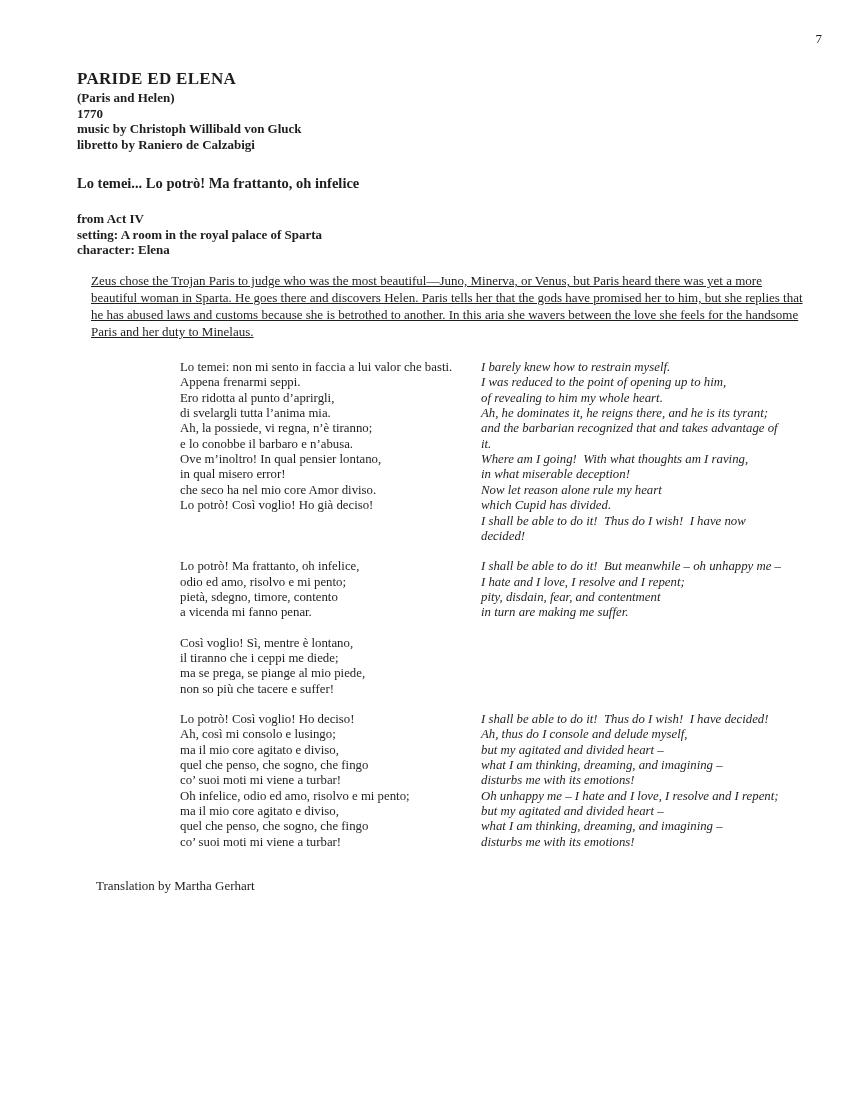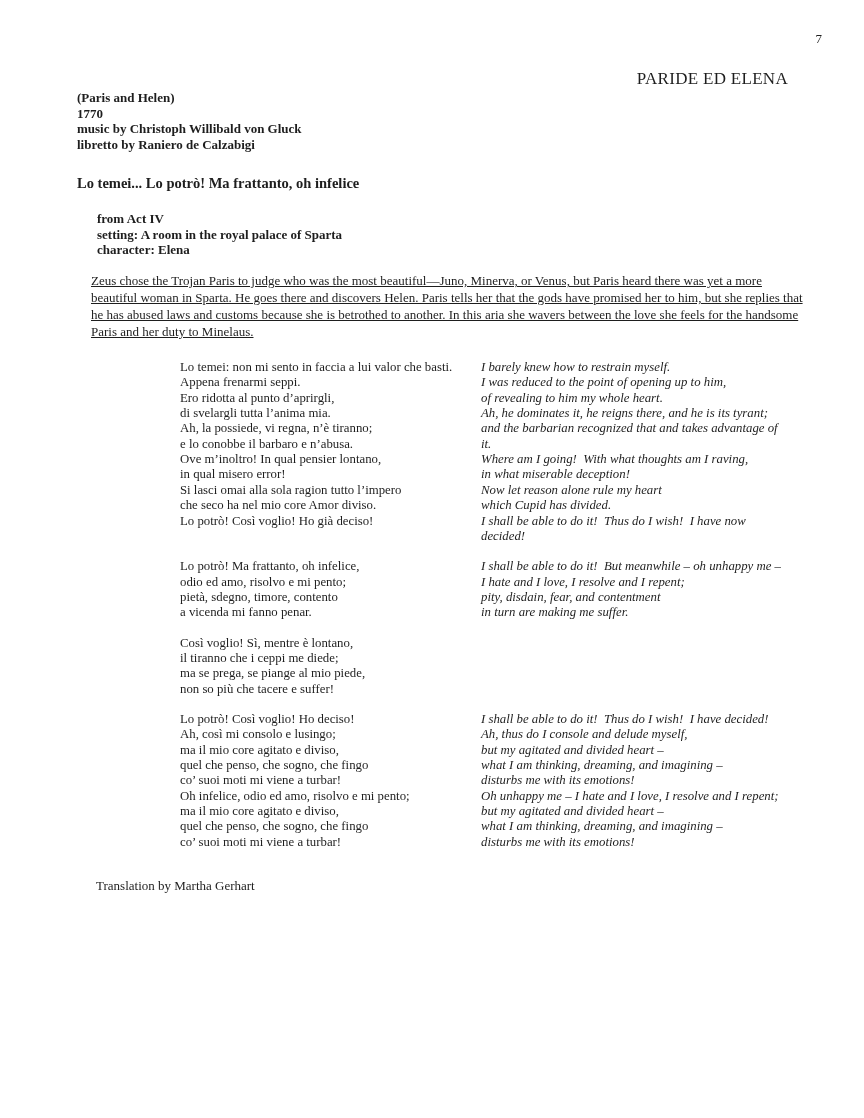--- a/index.html
+++ b/index.html
@@ -25,45 +25,43 @@
     font-size: 13px;
     line-height: 15px;
   }
   .content {
     padding: 69px 76px 0 77px;
     box-sizing: border-box;
   }
   .work-title {
     margin: 0;
     font-size: 17px;
-    font-weight: normal;
+    font-weight: bold;
     letter-spacing: 0.3px;
     line-height: 19px;
-    text-align: right;
   }
   .work-subtitle {
     font-size: 13px;
     font-weight: bold;
     line-height: 15.5px;
     margin-top: 2px;
   }
   .meta-line {
     font-size: 13px;
     line-height: 15.6px;
     font-weight: bold;
   }
   .aria-title {
     font-size: 14.5px;
     font-weight: bold;
     margin-top: 23px;
     line-height: 17px;
   }
   .context-block {
     margin-top: 19px;
-    margin-left: 20px;
   }
   .synopsis {
     margin: 14px 0 0 14px;
     font-size: 13px;
     line-height: 17px;
     width: 712px;
     text-decoration: underline;
   }
   .verse-section {
     margin-top: 20px;
@@ -127,21 +125,20 @@
         <div class="stanza">
           <div class="stanza-col italian">
             <div class="vline">Lo temei: non mi sento in faccia a lui valor che basti.</div>
             <div class="vline">Appena frenarmi seppi.</div>
             <div class="vline">Ero ridotta al punto d’aprirgli,</div>
             <div class="vline">di svelargli tutta l’anima mia.</div>
             <div class="vline">Ah, la possiede, vi regna, n’è tiranno;</div>
             <div class="vline">e lo conobbe il barbaro e n’abusa.</div>
             <div class="vline">Ove m’inoltro! In qual pensier lontano,</div>
             <div class="vline">in qual misero error!</div>
-            <div class="vline">Si lasci omai alla sola ragion tutto l’impero</div>
             <div class="vline">che seco ha nel mio core Amor diviso.</div>
             <div class="vline">Lo potrò! Così voglio! Ho già deciso!</div>
           </div>
           <div class="stanza-col english">
             <div class="vline">I barely knew how to restrain myself.</div>
             <div class="vline">I was reduced to the point of opening up to him,</div>
             <div class="vline">of revealing to him my whole heart.</div>
             <div class="vline">Ah, he dominates it, he reigns there, and he is its tyrant;</div>
             <div class="vline">and the barbarian recognized that and takes advantage of it.</div>
             <div class="vline">Where am I going!  With what thoughts am I raving,</div>

